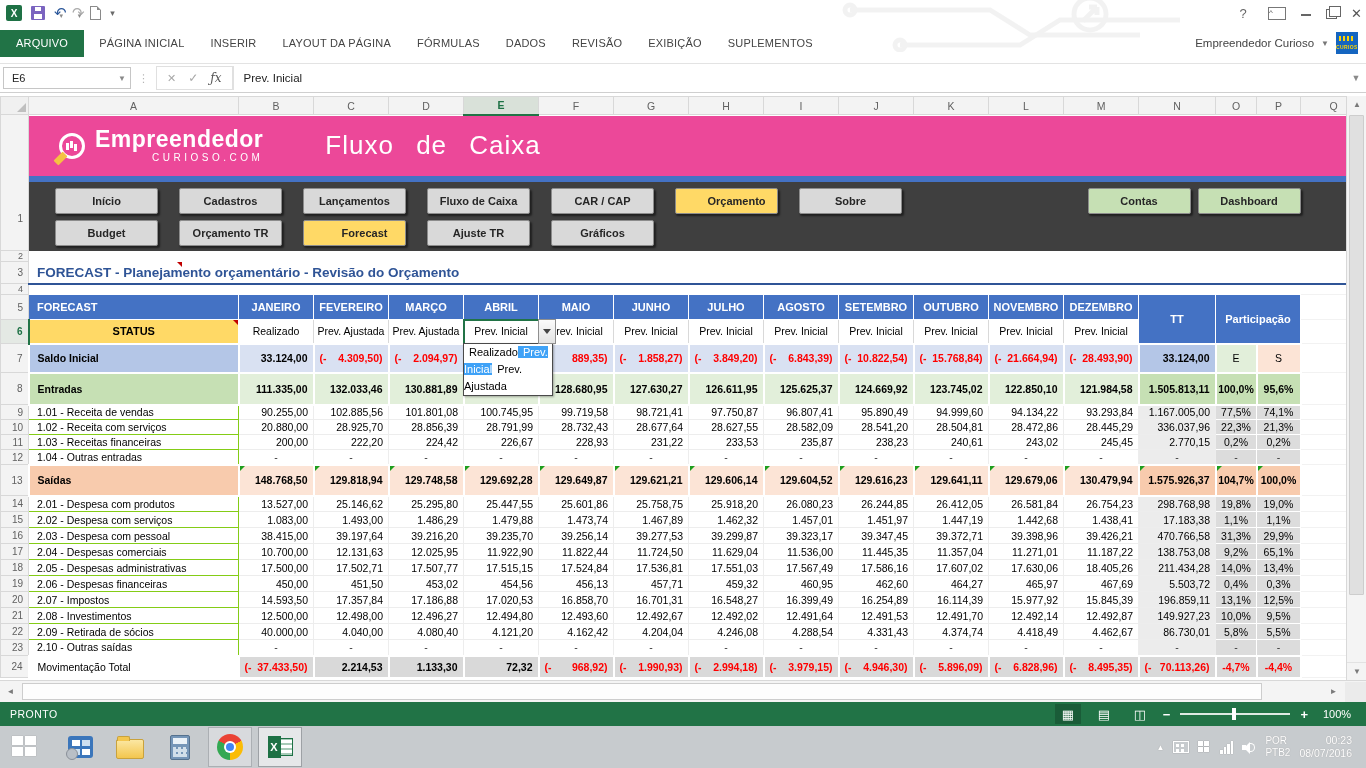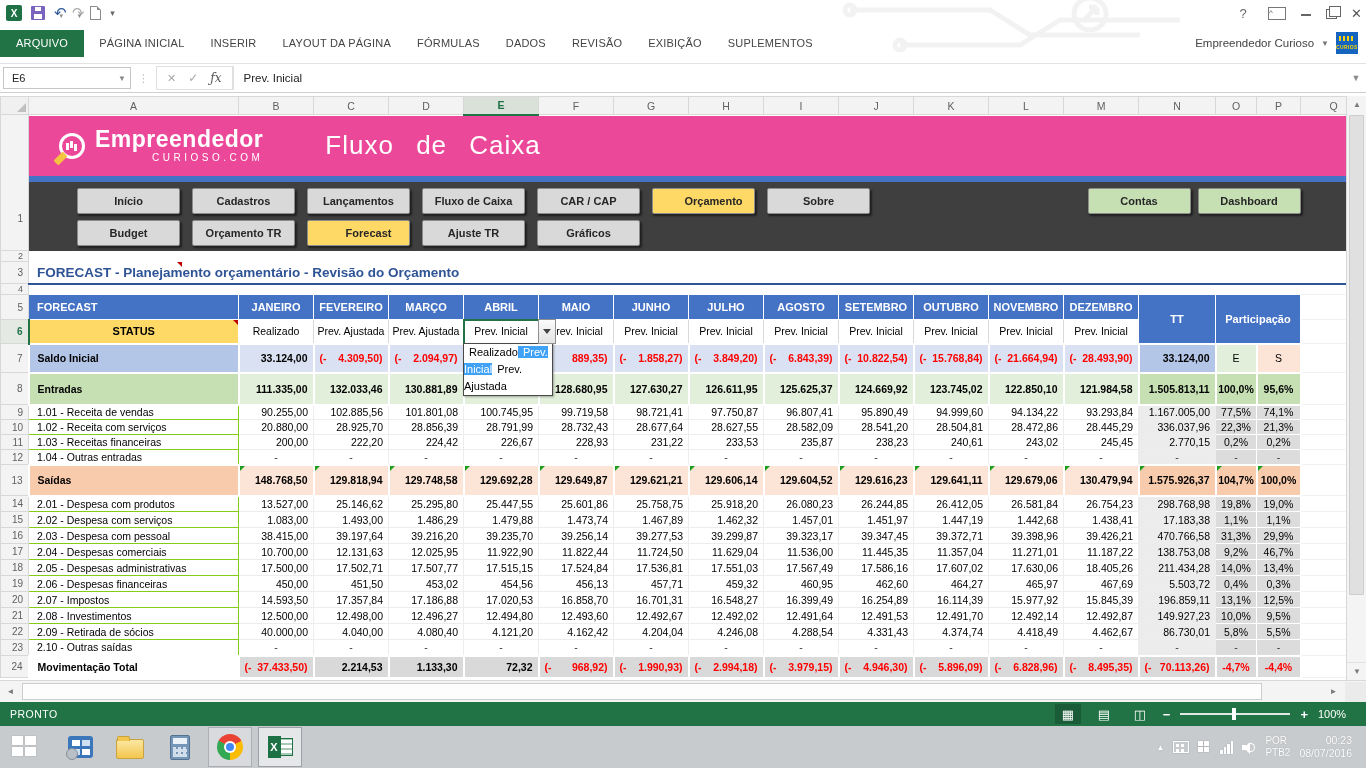--- a/index.html
+++ b/index.html
@@ -71,21 +71,21 @@
   .logo { display:flex; align-items:center; margin-left:30px; gap:10px; }
   .logo-mag { width:26px; height:26px; border:3px solid #fff; border-radius:50%; position:relative; display:inline-block; }
   .logo-mag::after { content:""; position:absolute; width:7px; height:13px; background:#F5C242; left:-5px; bottom:-9px; transform:rotate(45deg); border-radius:1px; }
   .logo-mag .bars { position:absolute; left:4px; top:7px; width:3px; height:7px; background:#fff; box-shadow:4px -2px 0 #fff, 8px 1px 0 #fff; }
   .logo-text { display:flex; flex-direction:column; line-height:1; }
   .logo-main { color:#fff; font-size:23px; font-weight:bold; letter-spacing:.5px; }
   .logo-sub { color:#fff; font-size:10px; letter-spacing:3.5px; align-self:flex-end; margin-top:2px; }
   .banner-title { color:#fff; font-size:26px; margin-left:62px; letter-spacing:1px; word-spacing:14px; font-weight:500; }
   .stripe { height:6px; background:#4472C4; }
   .navarea { height:69px; background:#3F3F3F; position:relative; padding-top:6px; }
-  .navrow { display:flex; gap:12px; margin-left:48px; margin-bottom:6px; }
+  .navrow { display:flex; gap:21px; margin-left:26px; margin-bottom:6px; }
   .navbtn { width:103px; height:26px; display:flex; align-items:center; justify-content:center; font-size:11px; font-weight:bold; color:#262626; background:#D9D9D9; border:1px solid #8C8C8C; border-radius:2px; box-shadow:1.5px 2px 2px rgba(0,0,0,.5); cursor:default; }
   .navbtn.yellow { background:#FFD966;padding-left:20px; }
   .navbtn.green { background:#C6E0B4; }
   .navright { position:absolute; right:66px; top:6px; display:flex; gap:7px; }
 
   
   td.titlecell { border-bottom:2px solid #2F5496; padding-left:8px; position:relative; background:#fff; }
   .titletext { color:#2F5496; font-weight:bold; font-size:13.5px; }
   .redmark { position:absolute; left:148px; top:0; border-left:5px solid transparent; border-top:5px solid #C00000; }
 
@@ -125,21 +125,21 @@
   tr.secin-row td.tt, tr.secin-row td.pc { background:#C6E0B4; font-weight:bold; border:2px solid #fff; }
 
   tr.secout-row td.lab { background:#F8CBAD; font-weight:bold; border:2px solid #fff; }
   tr.secout-row td.v { background:#FCE4D6; font-weight:bold; border:2px solid #fff; position:relative; }
   tr.secout-row td.tt, tr.secout-row td.pc { background:#F8CBAD; font-weight:bold; border:2px solid #fff; position:relative; }
   .cg::before { content:""; position:absolute; top:0; left:0; border-right:5px solid transparent; border-top:5px solid #1E9E1E; }
 
   tr.item-row td.tt { background:#ECECEC; }
   tr.item-row td.pc { background:#DCDCDC; border:1px solid #fff; }
 
-  tr.tot-row td.lab { background:#fff; font-weight:bold; border:2px solid #fff; }
+  tr.tot-row td.lab { background:#fff; font-weight:normal; border:2px solid #fff; }
   tr.tot-row td.v, tr.tot-row td.tt, tr.tot-row td.pc { background:#D9D9D9; font-weight:bold; border:2px solid #fff; }
 
   
   .vscroll { position:absolute; top:96px; right:0; width:20px; height:584px; background:#F4F4F4; border-left:1px solid #D8D8D8; z-index:20; }
   .vs-up, .vs-down { position:absolute; left:0; width:20px; height:18px; color:#7A7A7A; font-size:8px; text-align:center; line-height:18px; background:#F4F4F4; }
   .vs-up { top:0; } .vs-down { bottom:0; border-top:1px solid #E2E2E2; }
   .vs-thumb { position:absolute; top:19px; left:2px; width:15px; height:480px; background:#E0E0E0; border:1px solid #CDCDCD; border-radius:1px; }
   .hscroll { position:absolute; top:680px; left:0; width:1366px; height:22px; background:#F4F4F4; border-top:1px solid #D8D8D8; z-index:20; }
   .hs-left { position:absolute; left:2px; top:2px; width:17px; height:17px; color:#7A7A7A; font-size:8px; text-align:center; line-height:17px; }
   .hs-right { position:absolute; right:24px; top:2px; width:17px; height:17px; color:#7A7A7A; font-size:8px; text-align:center; line-height:17px; }
@@ -148,21 +148,21 @@
 
   
   .statusbar { position:absolute; top:702px; left:0; width:1366px; height:24px; background:#217346; display:flex; align-items:center; z-index:25; }
   .sb-mode { color:#fff; font-size:10.5px; margin-left:10px; letter-spacing:.5px; }
   .sb-right { margin-left:auto; display:flex; align-items:center; gap:10px; margin-right:10px; }
   .sb-view { width:26px; height:20px; display:flex; align-items:center; justify-content:center; color:#fff; font-size:13px; }
   .sb-view.active { background:#1A5C38; }
   .sb-minus, .sb-plus { color:#fff; font-size:13px; font-weight:bold; }
   .sb-slider { width:110px; height:2px; background:rgba(255,255,255,.85); position:relative; }
   .sb-thumb { position:absolute; left:52px; top:-5px; width:4px; height:12px; background:#fff; }
-  .sb-zoom { color:#fff; font-size:11px; width:38px; text-align:left; }
+  .sb-zoom { color:#fff; font-size:11px; width:38px; text-align:center; }
 
   
   .taskbar { position:absolute; top:726px; left:0; width:1366px; height:42px; background:#C7CBCE; display:flex; align-items:center; z-index:25; }
   .tb-start { margin-left:12px; width:26px; height:22px; display:grid; grid-template-columns:11px 11px; grid-template-rows:9px 9px; gap:2px; }
   .tb-start span { background:#fff; box-shadow:0 0 1px #9A9A9A; }
   .tb-icons { display:flex; align-items:center; margin-left:20px; gap:6px; height:42px; }
   .tb-slot { width:44px; height:40px; display:flex; align-items:center; justify-content:center; }
   .tb-slot.open { background:rgba(255,255,255,.3); border:1px solid #ABAFB3; }
   .tb-slot.active { background:rgba(255,255,255,.55); border:1px solid #9DA1A5; }
   .ic-cp { width:25px; height:22px; background:#3B76BB; border-radius:3px; position:relative; }
@@ -685,21 +685,21 @@
           <td class="v"><span class="pv">11.822,44</span></td>
           <td class="v"><span class="pv">11.724,50</span></td>
           <td class="v"><span class="pv">11.629,04</span></td>
           <td class="v"><span class="pv">11.536,00</span></td>
           <td class="v"><span class="pv">11.445,35</span></td>
           <td class="v"><span class="pv">11.357,04</span></td>
           <td class="v"><span class="pv">11.271,01</span></td>
           <td class="v"><span class="pv">11.187,22</span></td>
           <td class="tt"><span class="pv">138.753,08</span></td>
           <td class="pc"><span class="pv">9,2%</span></td>
-          <td class="pc"><span class="pv">46,7%</span></td>
+          <td class="pc"><span class="pv">65,1%</span></td>
           <td class="q"></td>
         </tr>
         <tr class="item-row" style="height:16px">
           <td class="rn">18</td>
           <td class="lab">2.05 - Despesas administrativas</td>
           <td class="v"><span class="pv">17.500,00</span></td>
           <td class="v"><span class="pv">17.502,71</span></td>
           <td class="v"><span class="pv">17.507,77</span></td>
           <td class="v"><span class="pv">17.515,15</span></td>
           <td class="v"><span class="pv">17.524,84</span></td>

